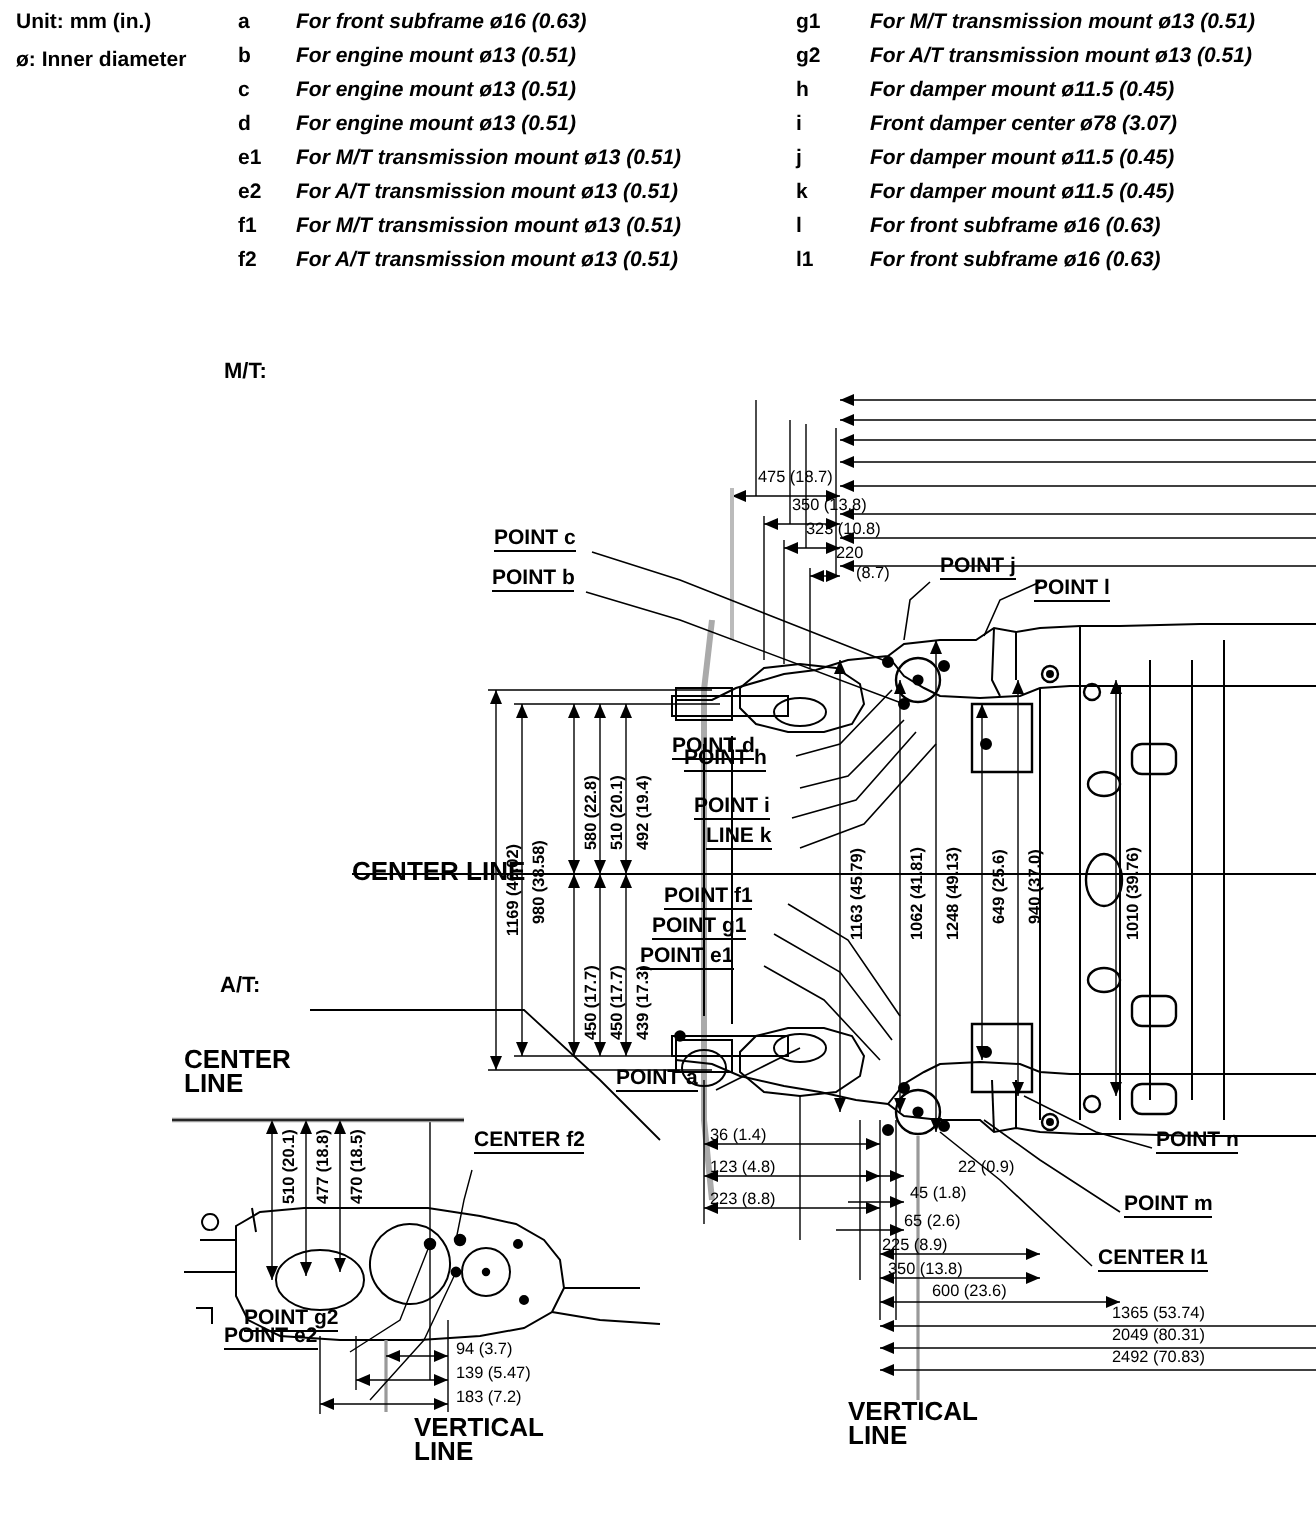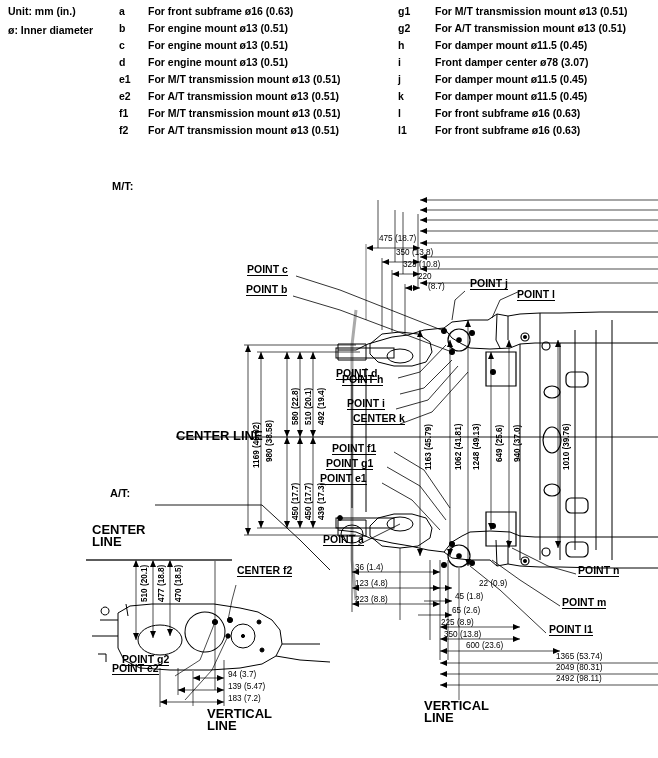--- a/index.html
+++ b/index.html
@@ -13,21 +13,21 @@
     color: #000;
     overflow: hidden;
   }
 
   
   #legend { position: absolute; left: 0; top: 0; width: 652px; height: 160px; }
   .legend-head { position: absolute; font-size: 10.5px; font-weight: bold; white-space: nowrap; }
   .lg-col { position: absolute; }
   .lg-row { position: absolute; height: 18px; white-space: nowrap; }
   .lg-key { position: absolute; font-size: 10.5px; font-weight: bold; }
-  .lg-txt { position: absolute; font-size: 10.5px; font-weight: bold; }
+  .lg-txt { position: absolute; font-size: 10.5px; font-weight: bold; font-style: italic; }
 
   
   .lbl {
     position: absolute;
     font-size: 10.5px;
     font-weight: bold;
     white-space: nowrap;
     line-height: 11px;
   }
   .lbl.u { border-bottom: 1.4px solid #000; padding-bottom: 0px; }
@@ -451,28 +451,28 @@
   <div class="cl" style="left:424px; top:700px; white-space:pre;">VERTICAL
 LINE</div>
 
   <div class="lbl u" style="left:247px; top:264px;">POINT c</div>
   <div class="lbl u" style="left:246px; top:284px;">POINT b</div>
   <div class="lbl u" style="left:470px; top:278px;">POINT j</div>
   <div class="lbl u" style="left:517px; top:289px;">POINT l</div>
   <div class="lbl u" style="left:336px; top:368px;">POINT d</div>
   <div class="lbl u" style="left:342px; top:374px;">POINT h</div>
   <div class="lbl u" style="left:347px; top:398px;">POINT i</div>
-  <div class="lbl u" style="left:353px; top:413px;">CENTER k</div>
+  <div class="lbl u" style="left:353px; top:413px;">LINE k</div>
   <div class="lbl u" style="left:332px; top:443px;">POINT f1</div>
   <div class="lbl u" style="left:326px; top:458px;">POINT g1</div>
   <div class="lbl u" style="left:320px; top:473px;">POINT e1</div>
-  <div class="lbl u" style="left:323px; top:534px;">POINT a</div>
+  <div class="lbl u" style="left:308px; top:534px;">POINT a</div>
   <div class="lbl u" style="left:578px; top:565px;">POINT n</div>
   <div class="lbl u" style="left:562px; top:597px;">POINT m</div>
-  <div class="lbl u" style="left:549px; top:624px;">POINT l1</div>
+  <div class="lbl u" style="left:549px; top:624px;">CENTER l1</div>
 
   <div class="dim" style="left:379px; top:234px;">475 (18.7)</div>
   <div class="dim" style="left:396px; top:248px;">350 (13.8)</div>
   <div class="dim" style="left:403px; top:260px;">323 (10.8)</div>
   <div class="dim" style="left:418px; top:272px;">220</div>
   <div class="dim" style="left:428px; top:282px;">(8.7)</div>
 
   <div class="dimv" style="left:252px; top:468px;">1169 (46.02)</div>
   <div class="dimv" style="left:265px; top:462px;">980 (38.58)</div>
   <div class="dimv" style="left:291px; top:425px;">580 (22.8)</div>
@@ -495,21 +495,21 @@
 
   <div class="dim" style="left:455px; top:579px;margin-left:24px;">22 (0.9)</div>
   <div class="dim" style="left:455px; top:592px;">45 (1.8)</div>
   <div class="dim" style="left:452px; top:606px;">65 (2.6)</div>
   <div class="dim" style="left:441px; top:618px;">225 (8.9)</div>
   <div class="dim" style="left:444px; top:630px;">350 (13.8)</div>
   <div class="dim" style="left:466px; top:641px;">600 (23.6)</div>
 
   <div class="dim" style="left:556px; top:652px;">1365 (53.74)</div>
   <div class="dim" style="left:556px; top:663px;">2049 (80.31)</div>
-  <div class="dim" style="left:556px; top:674px;">2492 (98.11)</div>
+  <div class="dim" style="left:556px; top:674px;">2492 (70.83)</div>
 
   <div class="secthead" style="left:110px; top:487px;">A/T:</div>
 
   <div class="cl" style="left:92px; top:524px; white-space:pre;">CENTER
 LINE</div>
 
   <div class="cl" style="left:207px; top:708px; white-space:pre;">VERTICAL
 LINE</div>
 
   <div class="lbl u" style="left:237px; top:565px;">CENTER f2</div>

